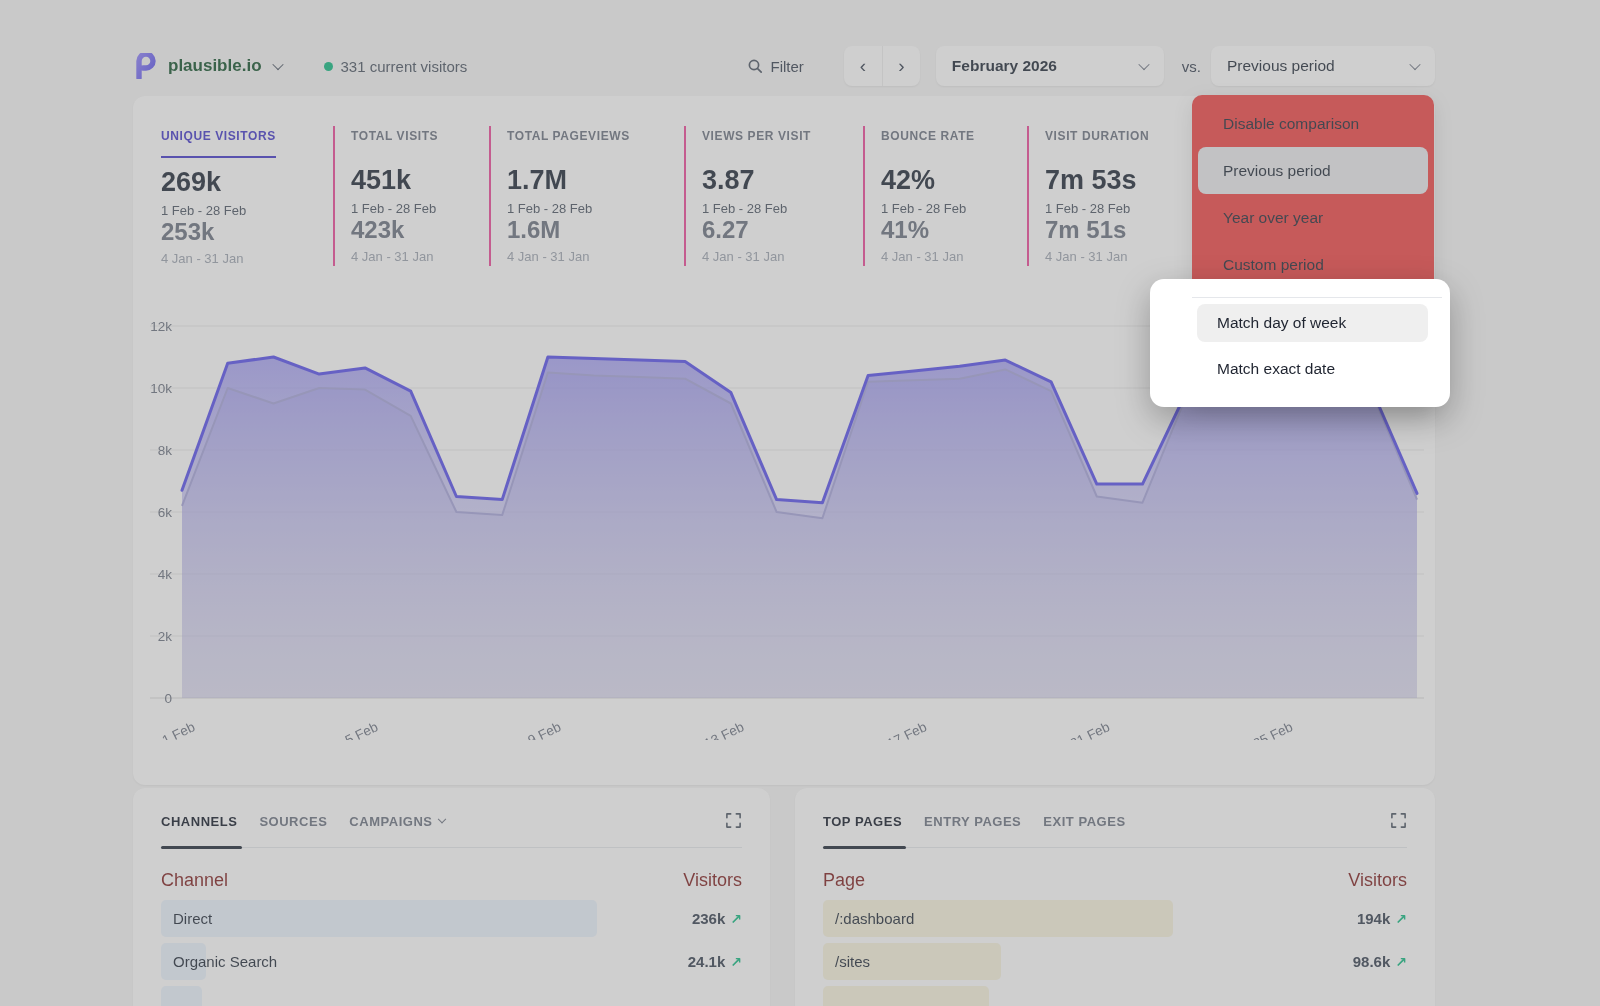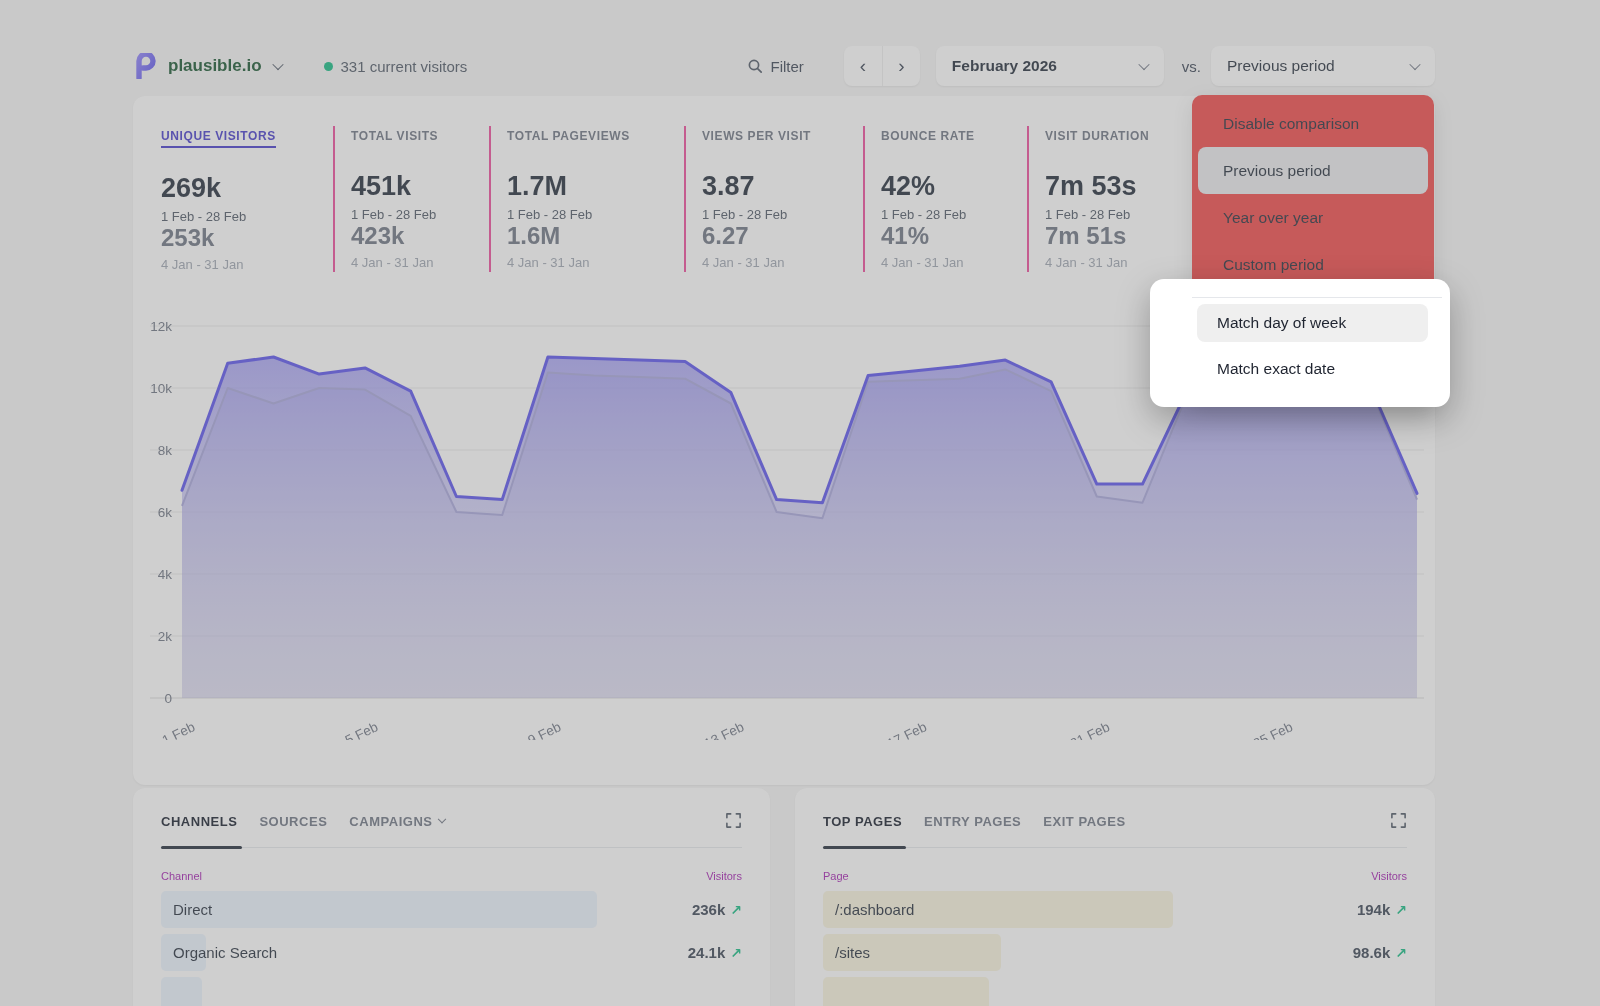--- a/index.html
+++ b/index.html
@@ -30,21 +30,21 @@
   .main-card { position:absolute; left:133px; top:96px; width:1302px; height:689px; background:#fdfdfd; border-radius:12px; box-shadow:0 1px 2px rgba(0,0,0,.06); }
   .stats { display:flex; padding:30px 0 0 28px; }
   .stat-col { padding-right:10px; }
   .stat-col + .stat-col { border-left:2px solid #ec4899; padding-left:16px; }
   .stat-col:nth-child(1){ width:172px; }
   .stat-col:nth-child(2){ width:156px; }
   .stat-col:nth-child(3){ width:195px; }
   .stat-col:nth-child(4){ width:179px; }
   .stat-col:nth-child(5){ width:164px; }
   .stat-col:nth-child(6){ width:170px; }
-  .stat-label { display:inline-block; font-size:12px; font-weight:700; letter-spacing:.05em; color:#6b7280; text-transform:uppercase; padding-bottom:3px; margin-bottom:25px; cursor:pointer; white-space:nowrap; }
+  .stat-label { display:inline-block; font-size:12px; font-weight:700; letter-spacing:.05em; color:#6b7280; text-transform:uppercase; padding-bottom:13px; margin-bottom:9px; cursor:pointer; white-space:nowrap; }
   .stat-col.active .stat-label { color:#4338ca; border-bottom:2px solid #4338ca; }
   .stat-value { font-size:27px; font-weight:700; color:#1f2937; margin-bottom:5px; }
   .stat-period { font-size:13px; color:#4b5563; margin-bottom:0; }
   .stat-prev-value { font-size:24px; font-weight:700; color:#6b7280; margin-bottom:5px; }
   .stat-prev-period { font-size:13px; color:#9ca3af; }
   #chartsvg { position:absolute; left:0; top:214px; width:1302px; height:430px; }
   #chartsvg text { font-family:"Liberation Sans","DejaVu Sans",sans-serif; font-size:13.5px; fill:#6b7280; }
 
   
   .dropdown { position:absolute; left:1192px; top:95px; width:242px; background:#ef4444; border-radius:10px; box-shadow:0 6px 20px rgba(0,0,0,.12); padding:5px 0 8px; z-index:40; }
@@ -63,21 +63,21 @@
   
   .bottom-card { position:absolute; top:788px; height:400px; background:#fdfdfd; border-radius:12px; box-shadow:0 1px 2px rgba(0,0,0,.06); padding:24px 28px; }
   .card-left { left:133px; width:637px; }
   .card-right { left:795px; width:640px; }
   .tabs-row { display:flex; align-items:flex-end; gap:22px; border-bottom:1px solid #e5e7eb; padding-bottom:18px; position:relative; }
   .tab { font-size:13px; font-weight:600; letter-spacing:.04em; color:#6b7280; text-transform:uppercase; cursor:pointer; display:flex; align-items:center; gap:6px; }
   .tab.active { color:#111827; font-weight:700; }
   .tab .chev { width:6px; height:6px; border-color:#6b7280; transform:rotate(45deg) translate(-2px,-2px); }
   .tab-underline { position:absolute; left:0; bottom:-2px; height:3px; background:#1f2937; border-radius:2px; }
   .fs-icon { margin-left:auto; cursor:pointer; display:flex; }
-  .tbl-head { display:flex; justify-content:space-between; font-size:11px; color:#a21caf; margin:22px 0 9px; }
+  .tbl-head { display:flex; justify-content:space-between; font-size:18px; color:#7f1d1d; margin:22px 0 9px; }
   .tbl-row { position:relative; height:37px; display:flex; align-items:center; justify-content:space-between; margin-bottom:6px; cursor:pointer; }
   .tbl-bar { position:absolute; left:0; top:0; height:37px; border-radius:5px; }
   .card-left .tbl-bar { background:#e9f2fc; }
   .card-right .tbl-bar { background:#f7f2dd; }
   .tbl-label { position:relative; font-size:15px; color:#1f2937; padding-left:12px; }
   .tbl-value { position:relative; font-size:15px; font-weight:600; color:#374151; display:flex; align-items:center; gap:5px; }
   .up-arrow { color:#10b981; font-size:14px; font-weight:700; }
   svg.icon { stroke:#4b5563; fill:none; stroke-width:1.7; stroke-linecap:round; stroke-linejoin:round; }
 </style>
 </head>

